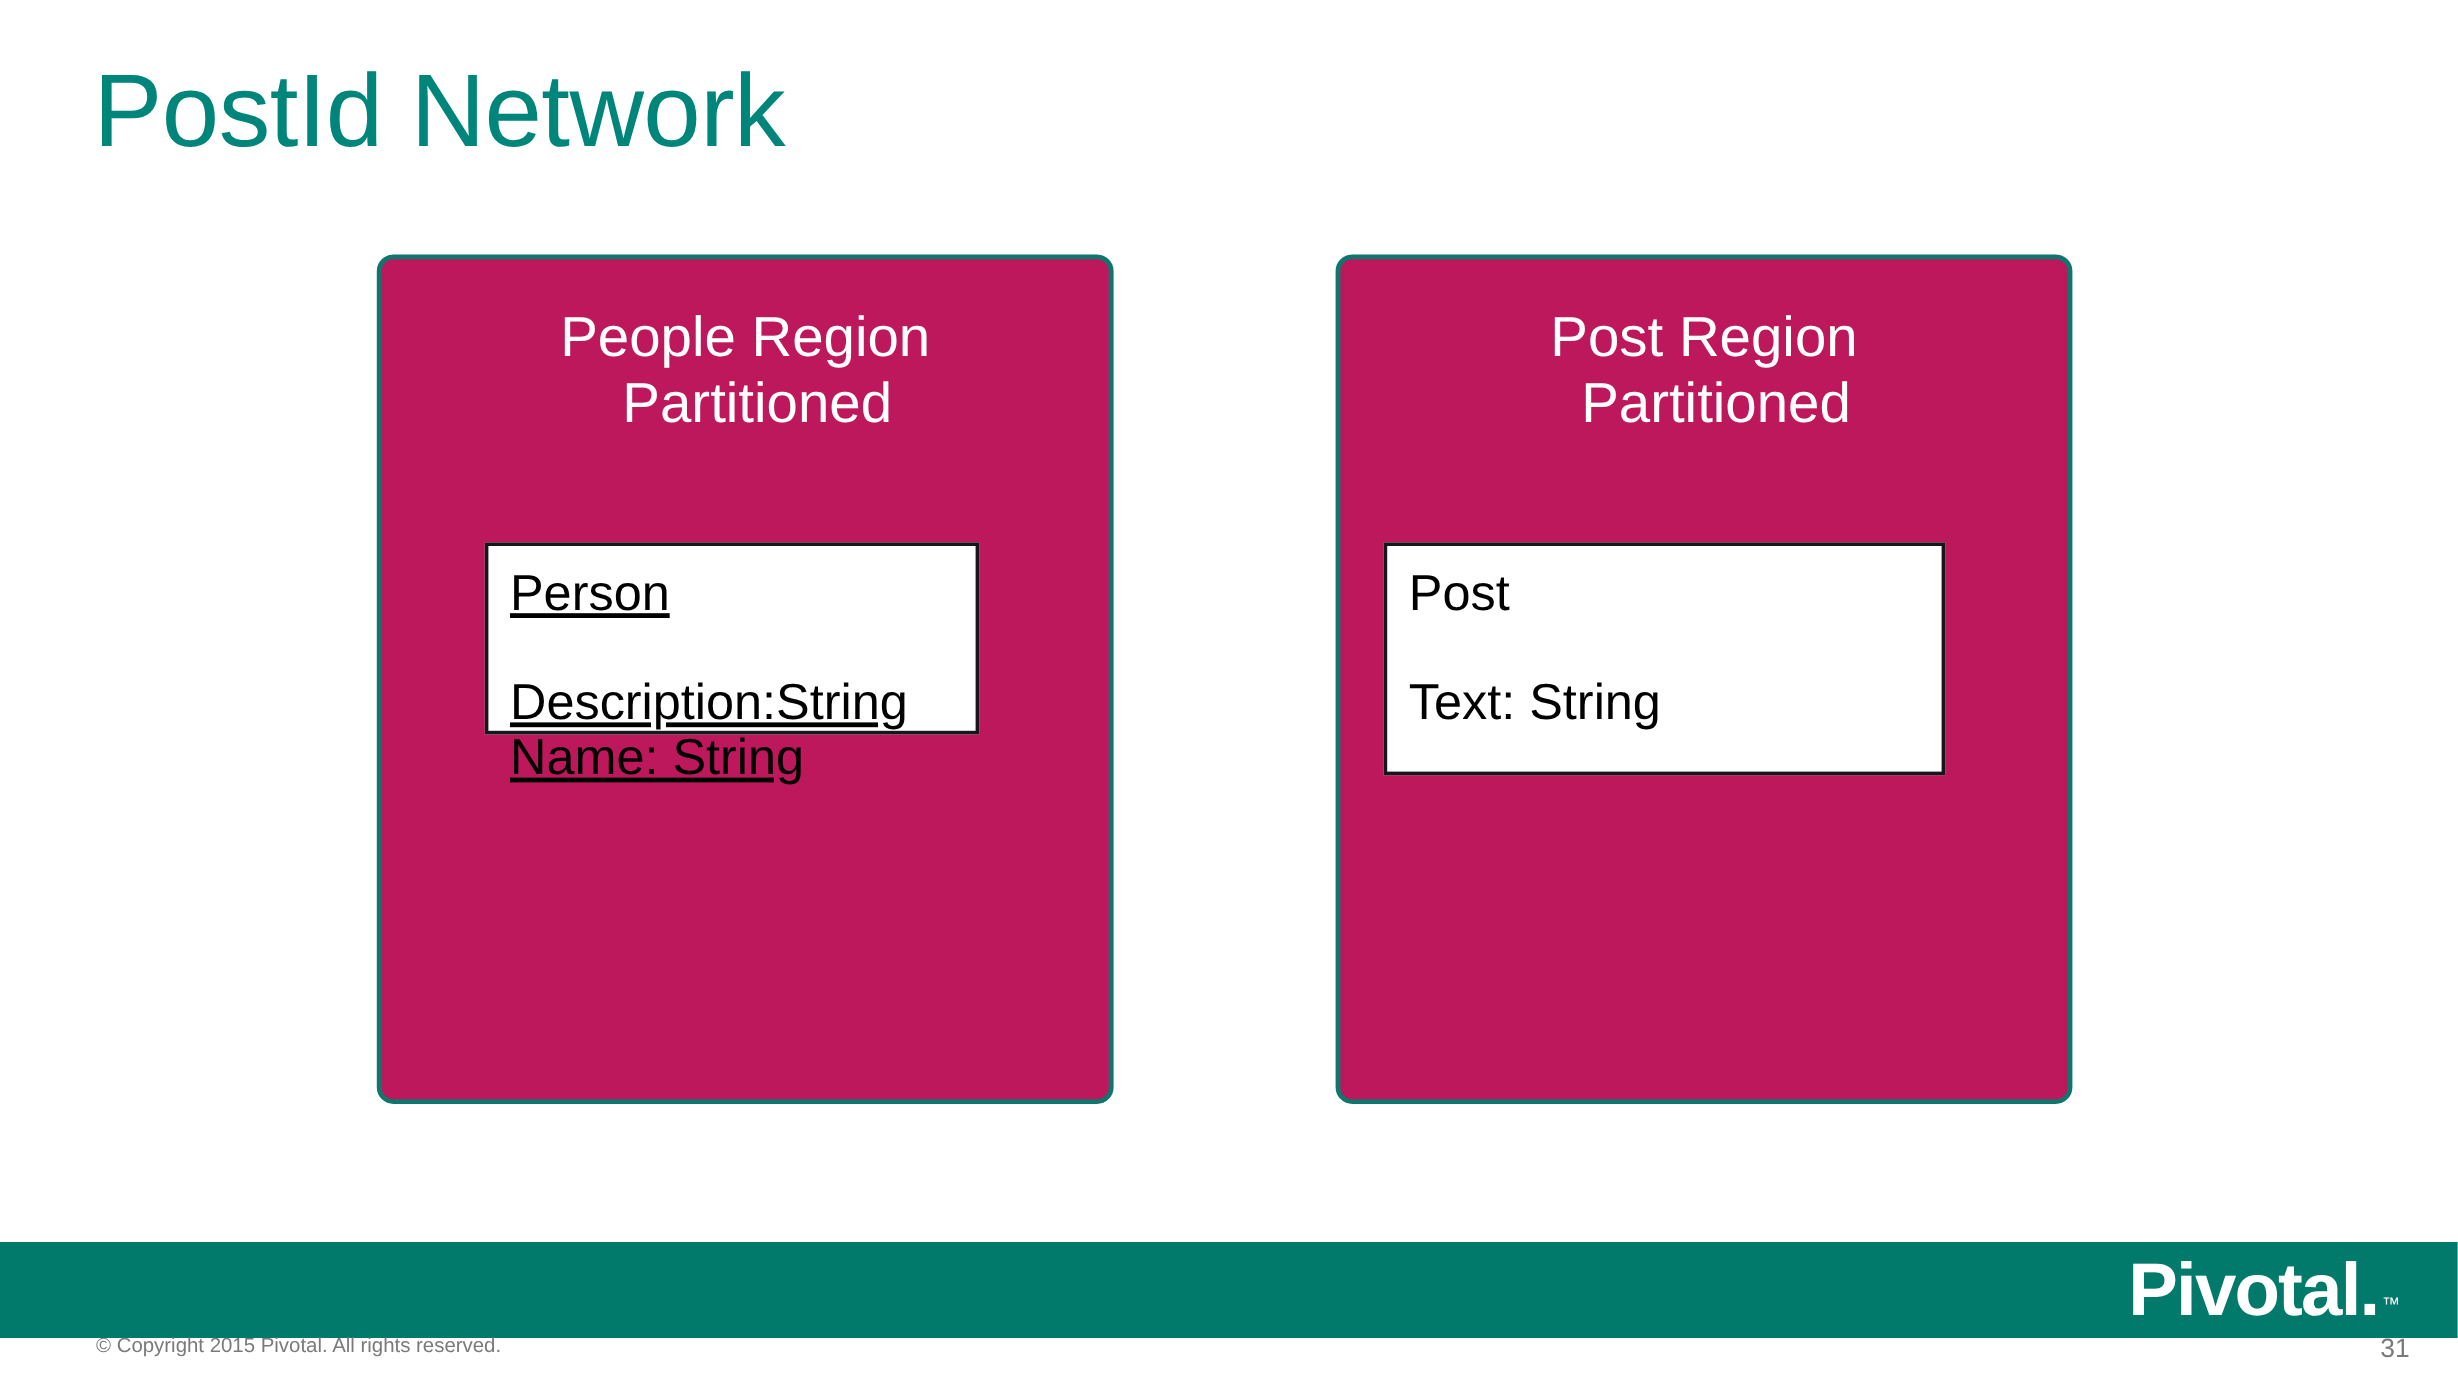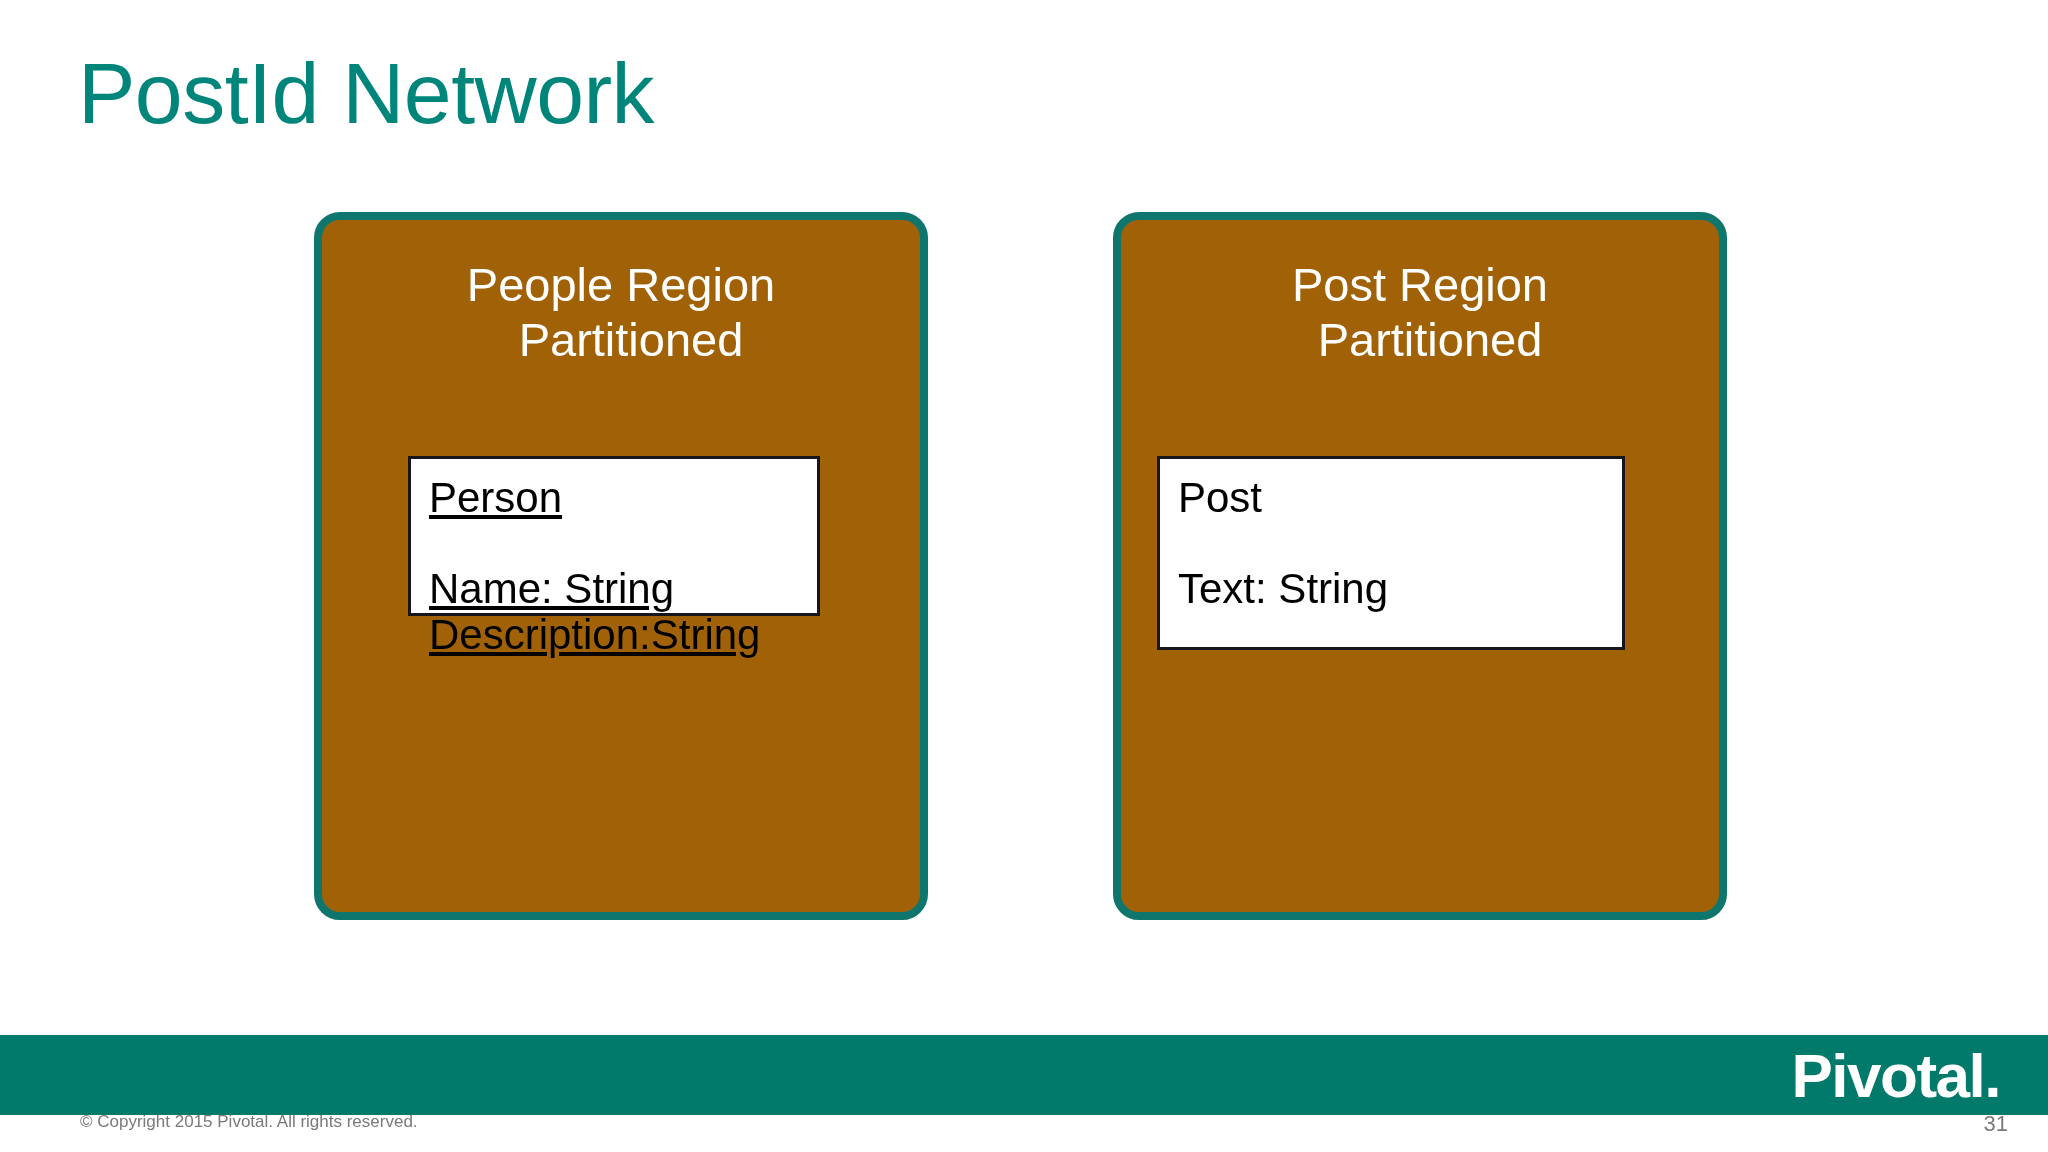--- a/index.html
+++ b/index.html
@@ -36,23 +36,23 @@
     white-space: nowrap;
   }
 
   
   .region {
     position: absolute;
     top: 212px;
     width: 614px;
     height: 708px;
     box-sizing: border-box;
-    background: #a16207;
-    border: 8px solid #0f766e;
-    border-radius: 26px;
+    background: #be185d;
+    border: 4px solid #0f766e;
+    border-radius: 14px;
   }
   .region--people { left: 314px; }
   .region--post   { left: 1113px; }
 
   .region-header {
     position: absolute;
     left: 0;
     right: 0;
     top: 38px;
     text-align: center;
@@ -121,21 +121,20 @@
     position: absolute;
     right: 48px;
     top: 1040px;
     height: 70px;
     display: flex;
     align-items: center;
     color: #ffffff;
     font-size: 62px;
     font-weight: 700;
     letter-spacing: -1.5px;
-    flex-direction: column;
   }
   .brand-tm {
     font-size: 15px;
     font-weight: 400;
     letter-spacing: 0;
     align-self: flex-end;
     padding-bottom: 14px;
     padding-left: 3px;
   }
   .copyright {
@@ -166,22 +165,22 @@
 
   <div class="region region--people">
     <div class="region-header">
       <div class="region-name">People Region</div>
       <div class="region-policy">Partitioned</div>
     </div>
 
     <div class="entity-card entity-card--person">
       <div class="entity-title">Person</div>
       <div class="entity-spacer"></div>
+      <div class="entity-field">Description:String</div>
       <div class="entity-field">Name: String</div>
-      <div class="entity-field">Description:String</div>
     </div>
   </div>
 
   <div class="region region--post">
     <div class="region-header">
       <div class="region-name">Post Region</div>
       <div class="region-policy">Partitioned</div>
     </div>
 
     <div class="entity-card entity-card--post">

